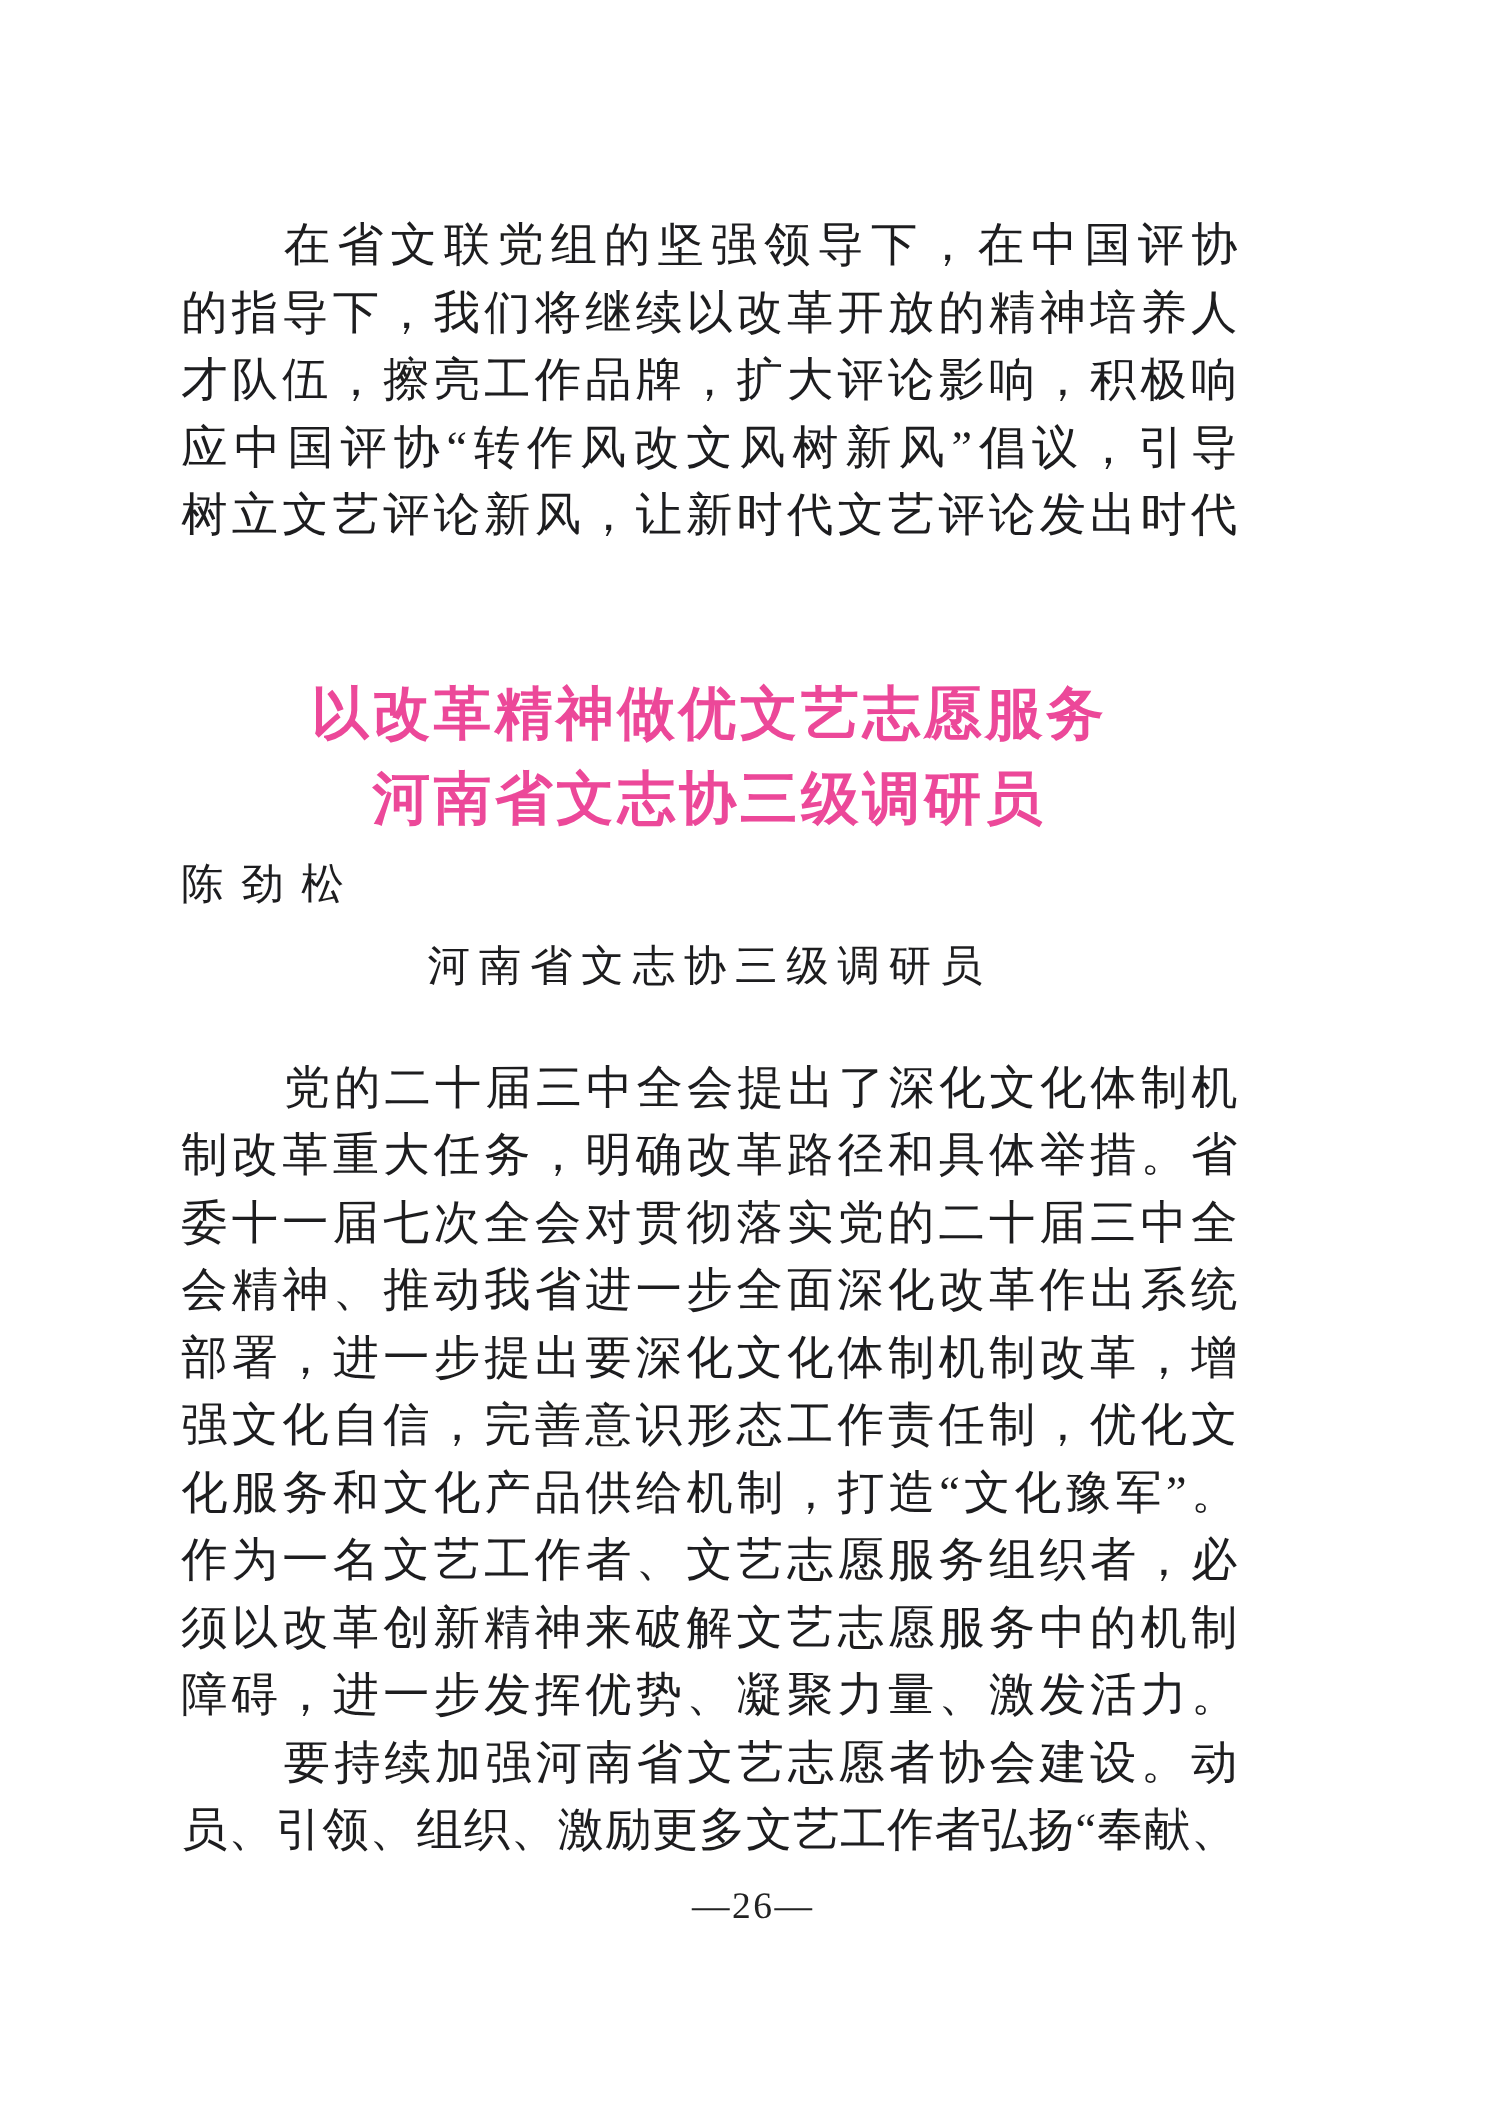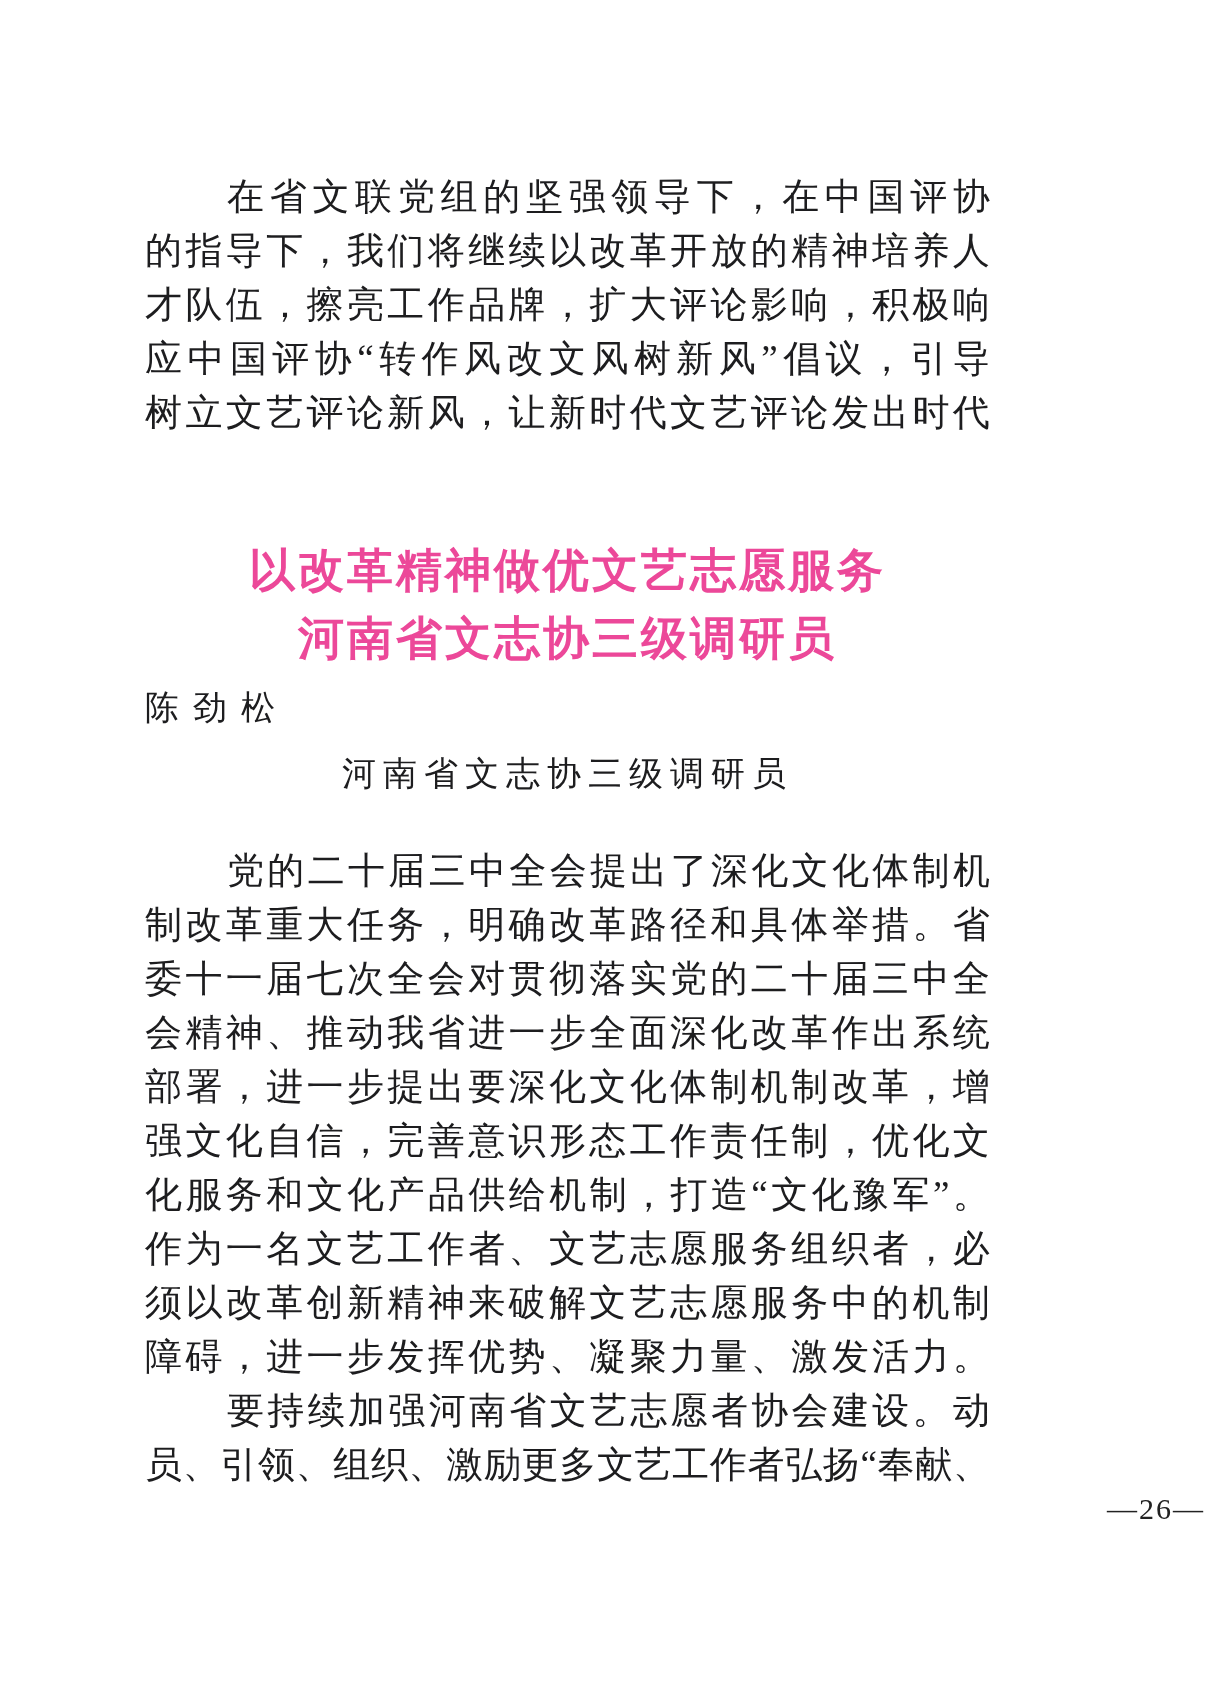--- a/index.html
+++ b/index.html
@@ -55,21 +55,22 @@
     margin-top: 22px;
     text-align: center;
     font-size: 34px;
     line-height: 44px;
     letter-spacing: 7px;
   }
   .article-body { margin-top: 48px; }
   .paragraph { display: block; }
   
   .page-number {
-    text-align: right;
+    margin-top: 16px;
+    text-align: center;
     font-size: 30px;
     line-height: 34px;
     letter-spacing: 2px;
     color: #222;
   }
 </style>
 </head>
 <body>
 
 <div class="page">

